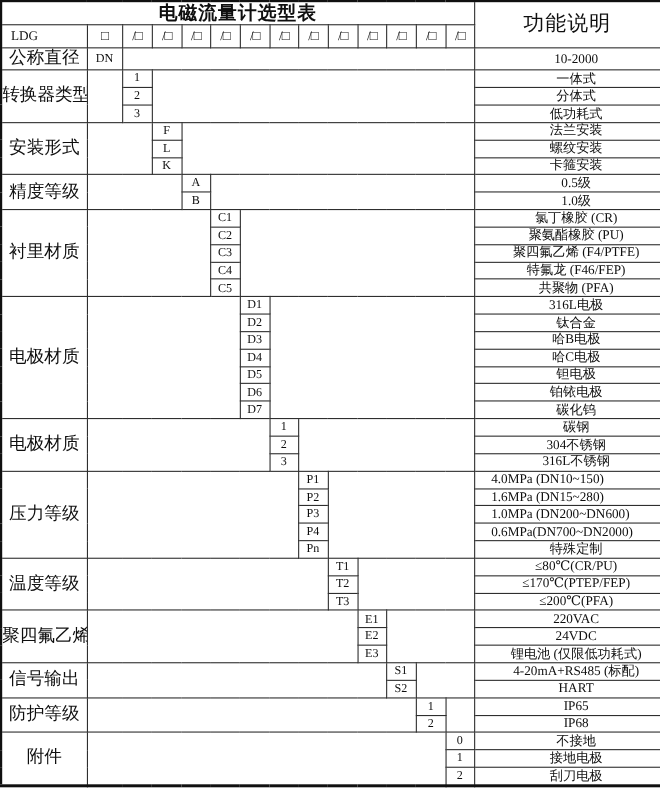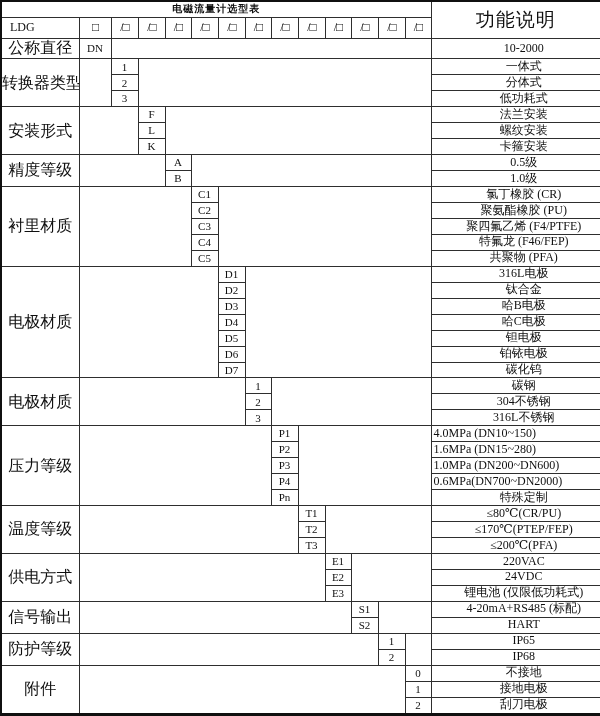--- a/index.html
+++ b/index.html
@@ -30,24 +30,23 @@
     text-align: center;
     vertical-align: middle;
     font-size: 12px;
     line-height: 1.15;
     white-space: nowrap;
     overflow: hidden;
   }
   tr.title-row { height: 16px; }
   tr.order-row { height: 21px; }
   td.title-cell {
-    font-size: 10px;
+    font-size: 17px;
     font-weight: bold;
     letter-spacing: 1px;
-    font-family: Liberation Mono, monospace;
   }
   td.fn-header {
     font-size: 19px;
     letter-spacing: 1px;
   }
   td.model-cell {
     text-align: left;
     padding-left: 8px;
     font-size: 12px;
     margin-top: 32px;
@@ -61,21 +60,21 @@
   }
   td.code-cell {
     font-size: 11px;
   }
   td.desc-cell {
     font-size: 12px;
     padding-left: 16px;
   }
   td.desc-left {
     text-align: left;
-    padding-left: 2px;
+    padding-left: 15px;
   }
   td.spacer-cell {
     background: #ffffff;
   }
 </style>
 </head>
 <body>
 
 <table class="sel-table">
   <colgroup>
@@ -264,21 +263,21 @@
       </tr>
       <tr>
         <td class="code-cell">T2</td>
         <td class="desc-cell">≤170℃(PTEP/FEP)</td>
       </tr>
       <tr>
         <td class="code-cell">T3</td>
         <td class="desc-cell">≤200℃(PFA)</td>
       </tr>
       <tr>
-        <td rowspan="3" class="label-cell">供电方式</td>
+        <td rowspan="3" class="label-cell">聚四氟乙烯</td>
         <td rowspan="3" colspan="9" class="spacer-cell"></td>
         <td class="code-cell">E1</td>
         <td rowspan="3" colspan="3" class="spacer-cell"></td>
         <td class="desc-cell">220VAC</td>
       </tr>
       <tr>
         <td class="code-cell">E2</td>
         <td class="desc-cell">24VDC</td>
       </tr>
       <tr>

